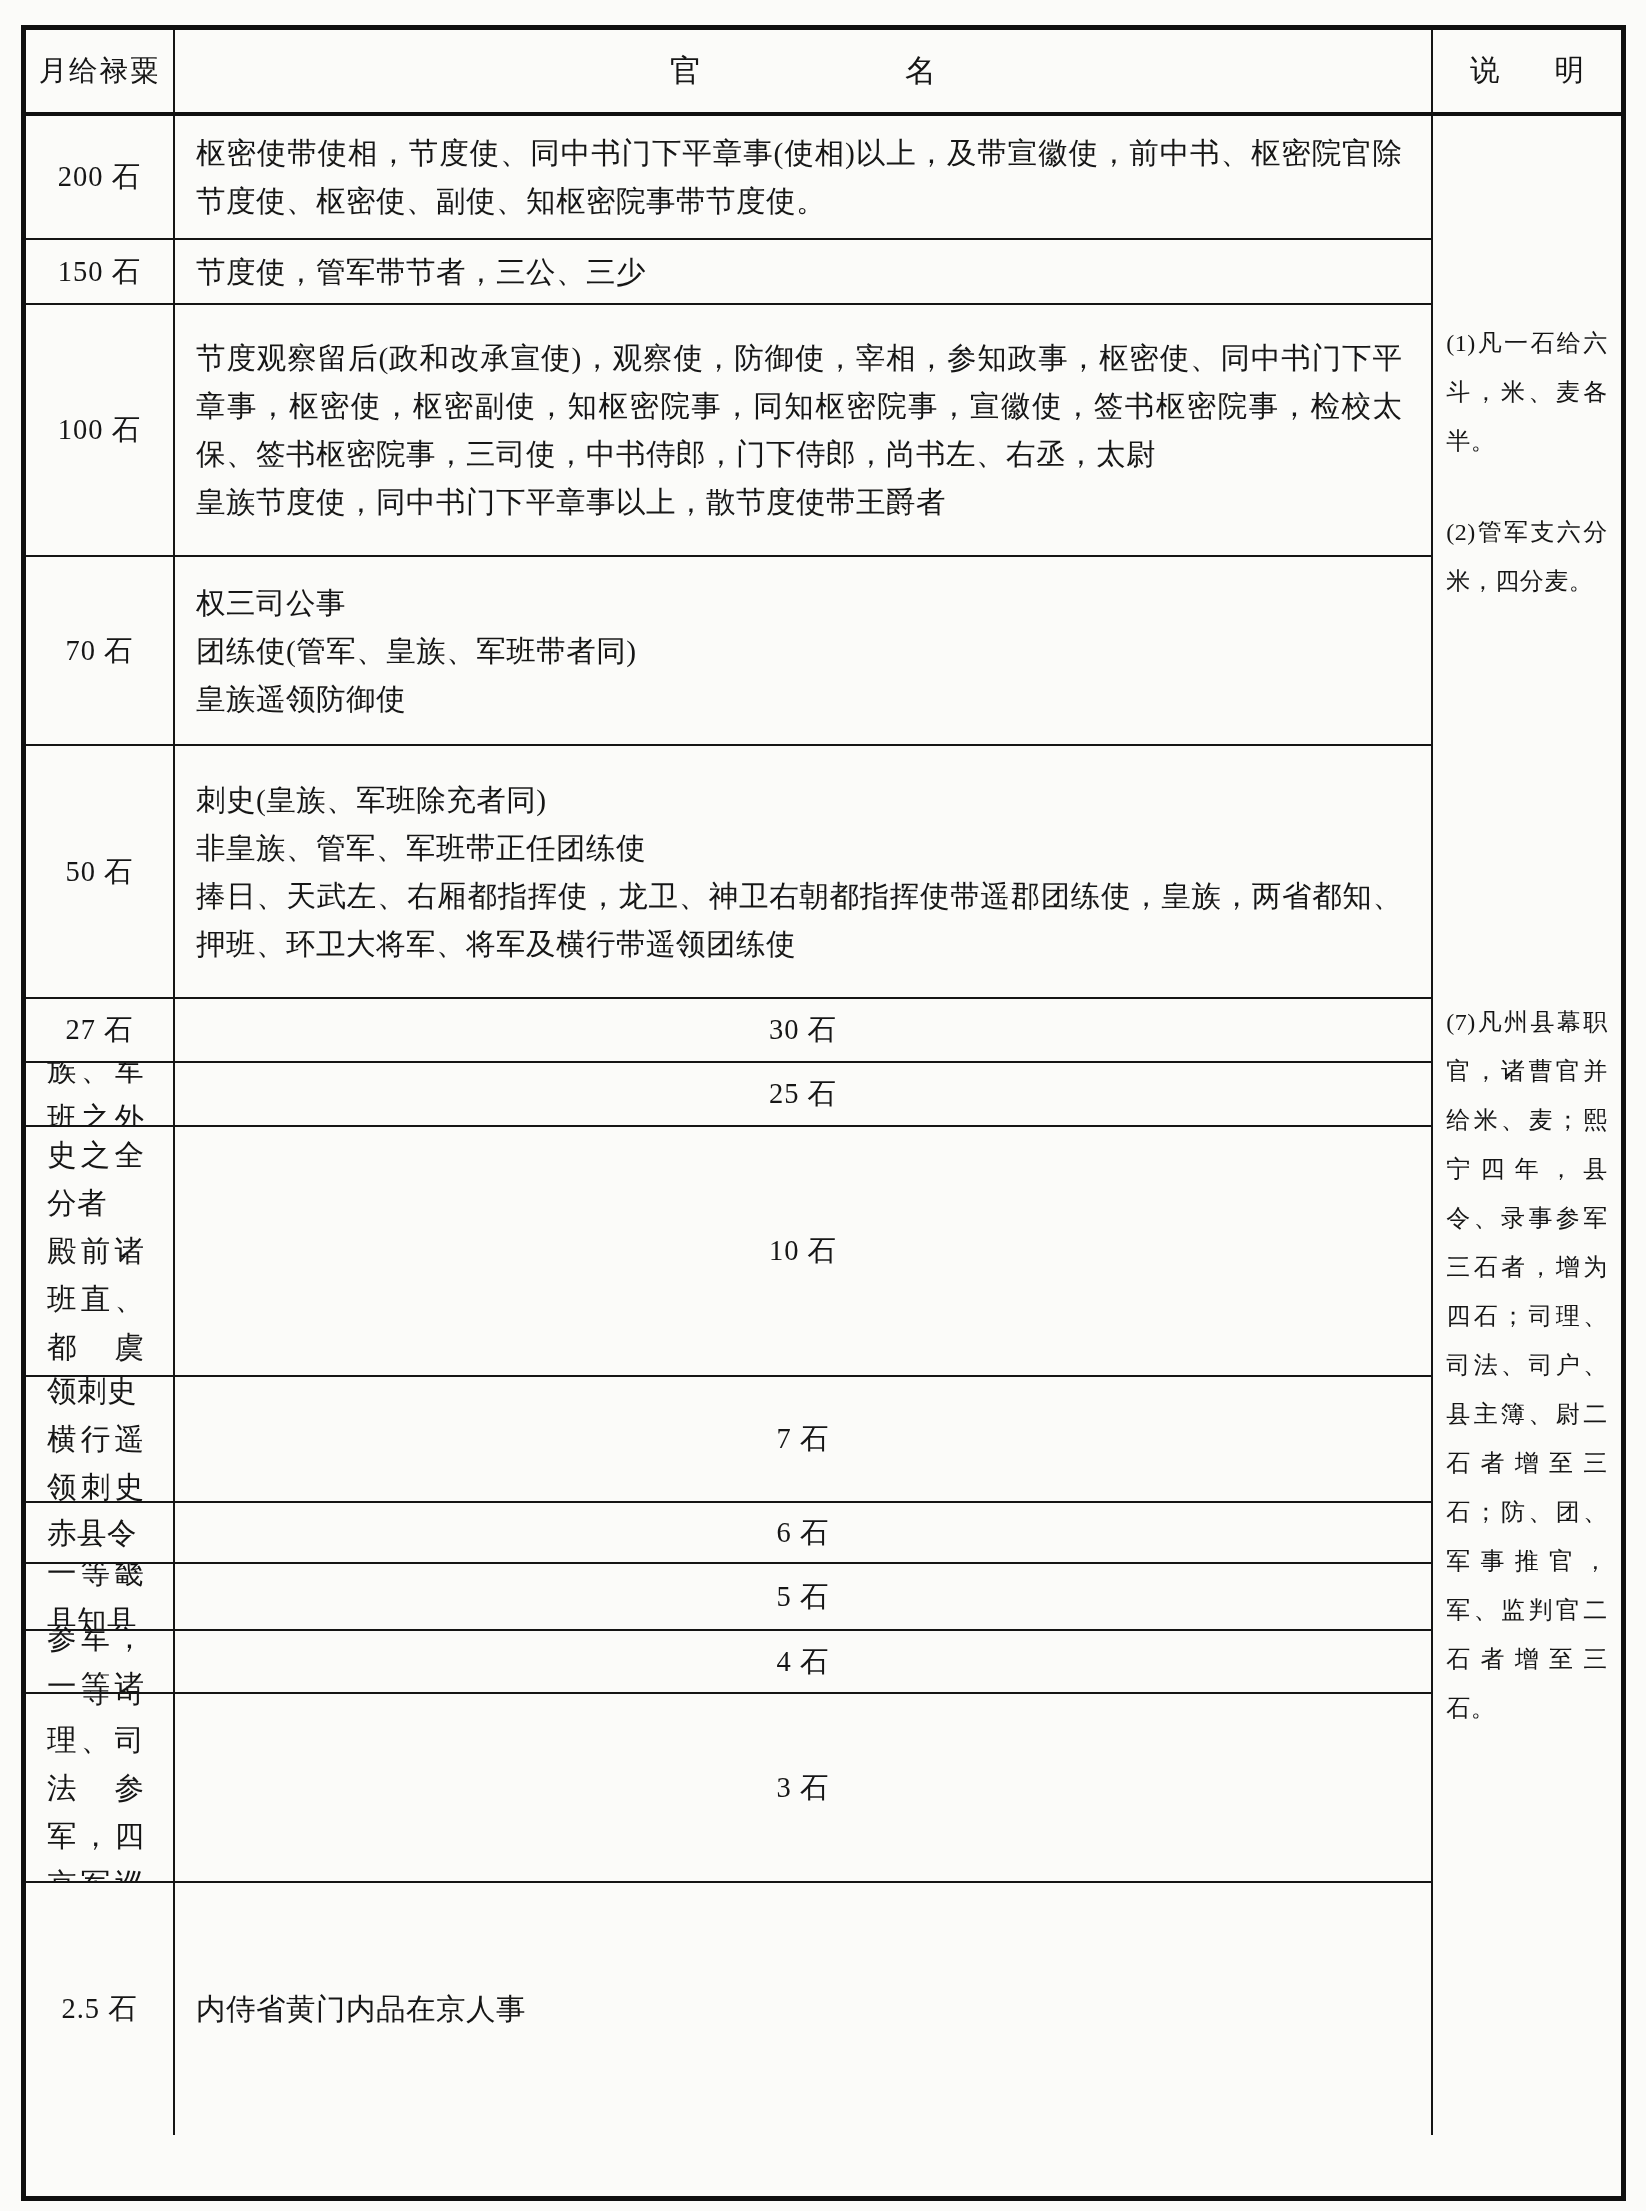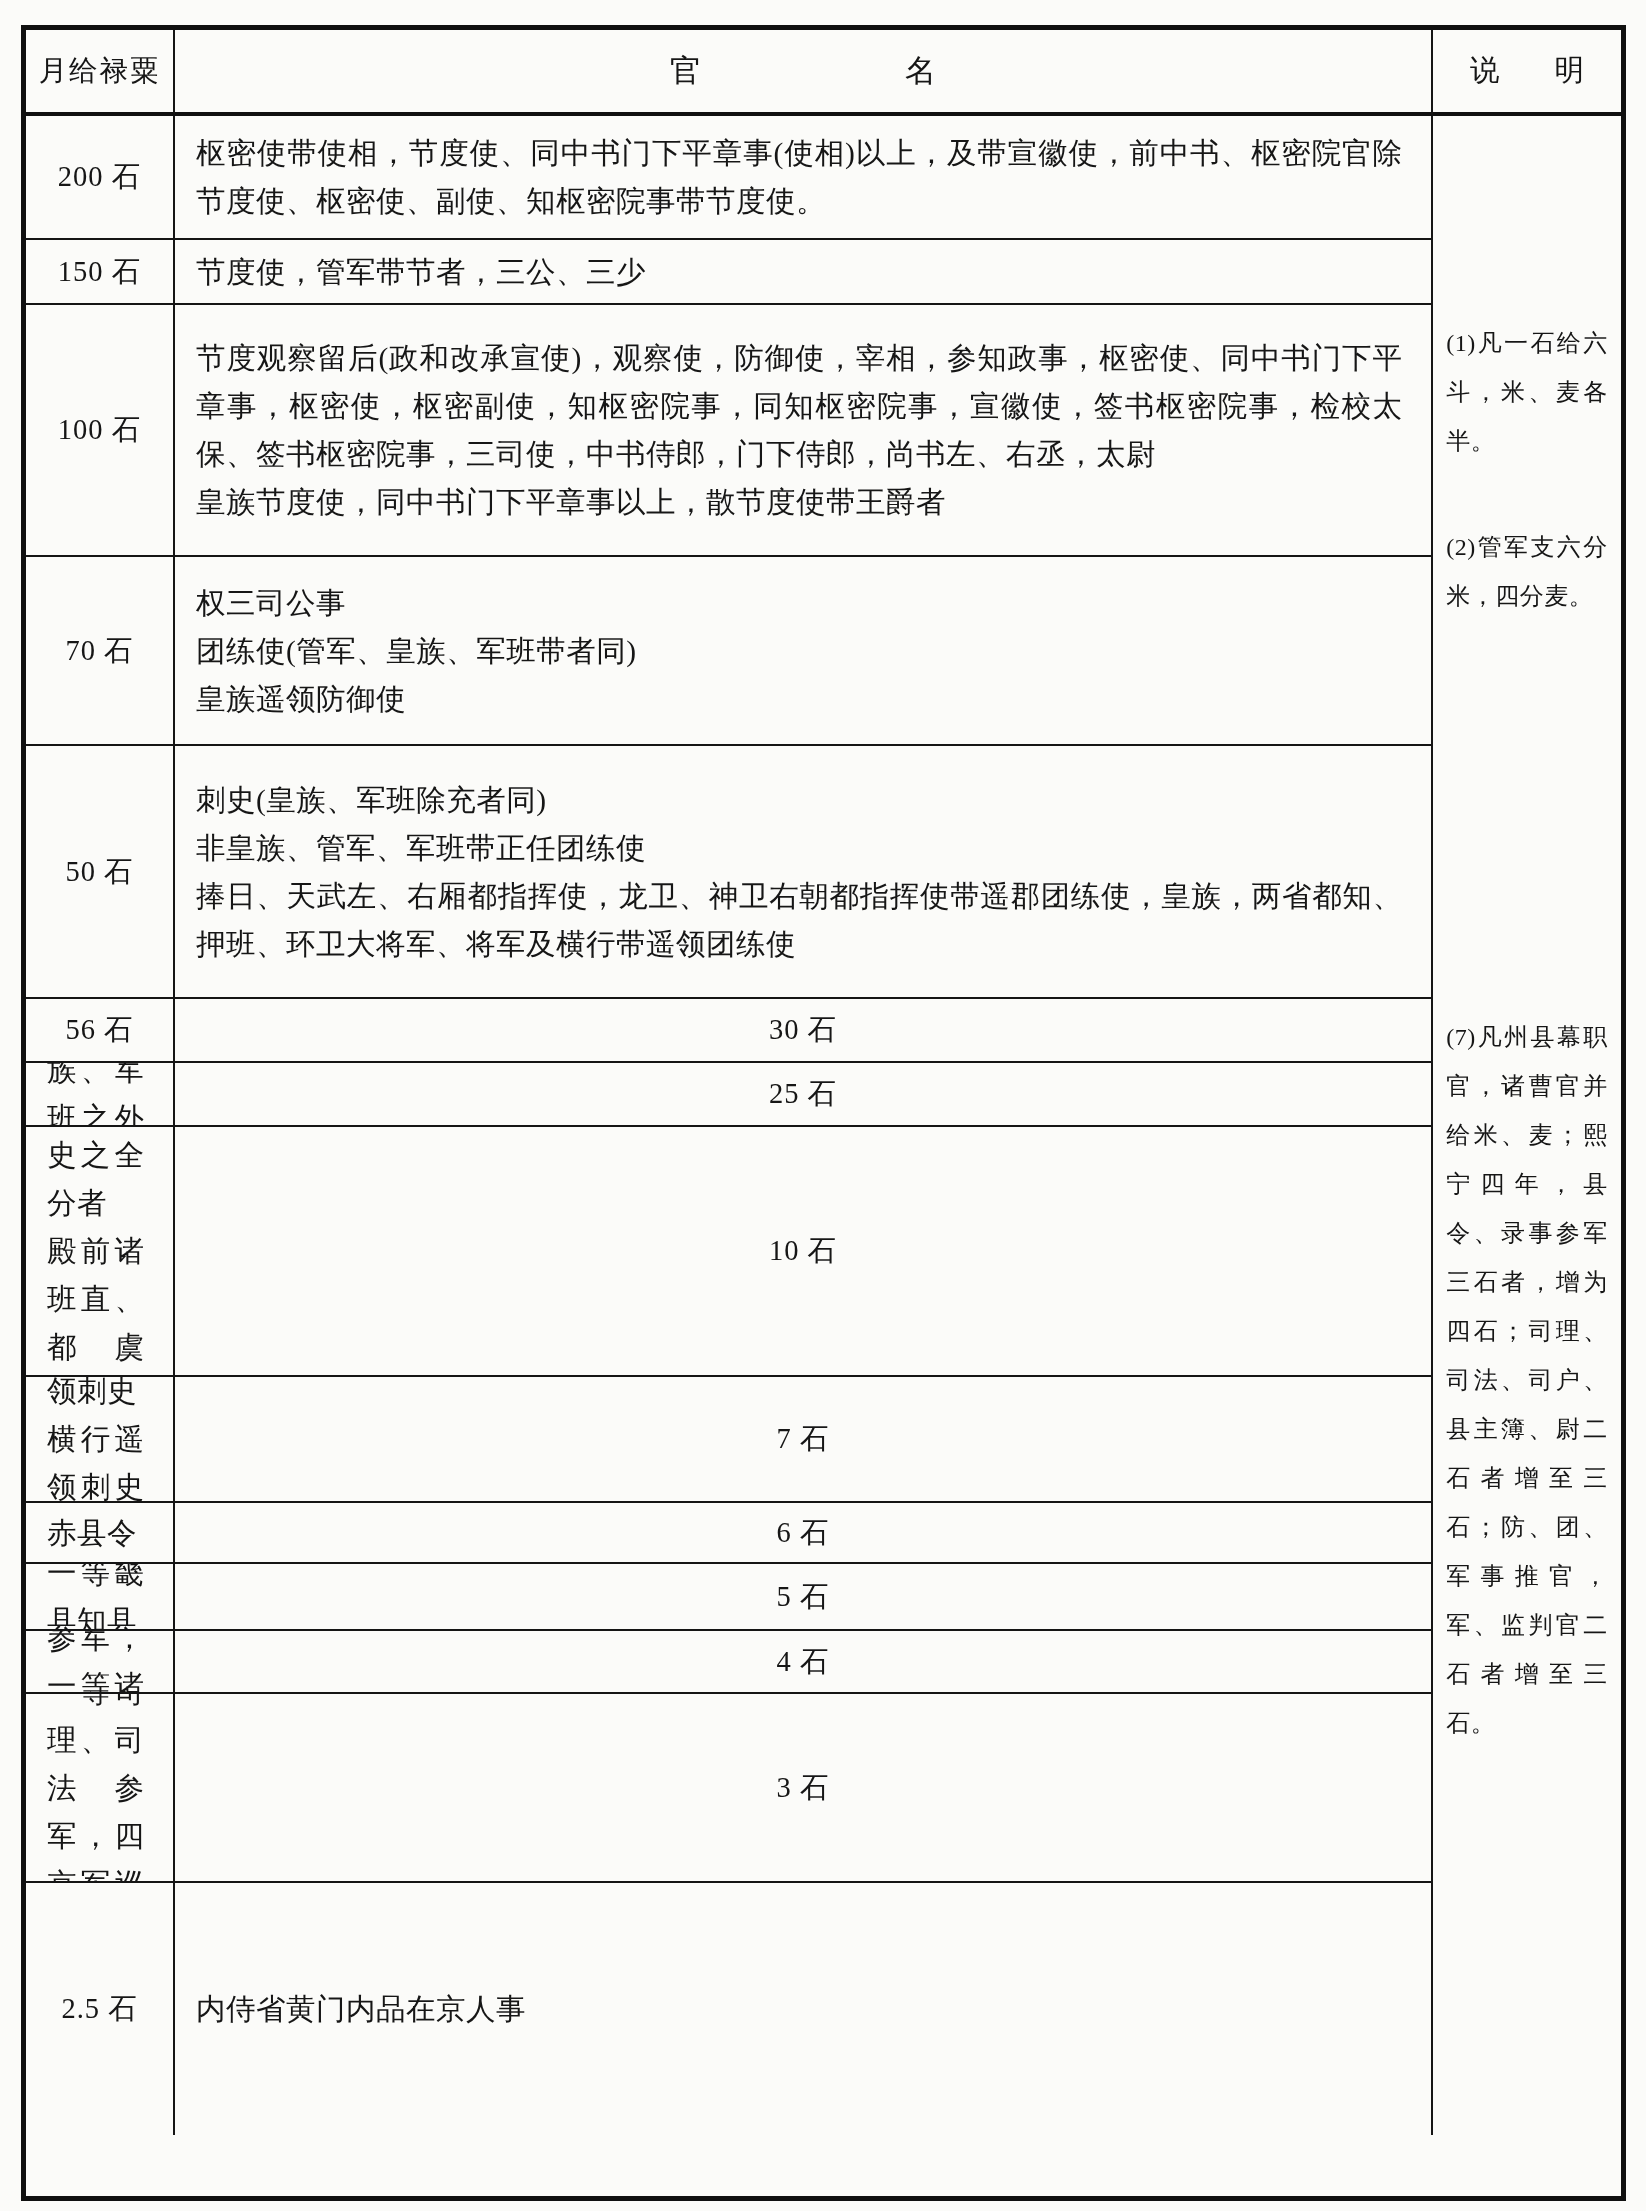--- a/index.html
+++ b/index.html
@@ -88,21 +88,21 @@
     box-sizing: border-box;
   }
   .note {
     font-size: 24px;
     line-height: 49px;
     text-align: justify;
     text-align-last: left;
     letter-spacing: 0.5px;
   }
   .note-1 { margin-top: 203px; }
-  .note-2 { margin-top: 57px; }
+  .note-2 { margin-top: 42px; }
   .note-3 { margin-top: 392px; }
 </style>
 </head>
 <body>
 
 <div class="page">
   <div class="salary-table">
 
     <div class="cell vline hd header-amount">
       <span>月给禄粟</span>
@@ -145,21 +145,21 @@
 皇族遥领防御使</div>
       </div>
 
     <div class="cell vline hline amount-cell">50 石</div>
     <div class="cell vline hline officials-cell">
         <div class="officials-text">刺史(皇族、军班除充者同)
 非皇族、管军、军班带正任团练使
 捧日、天武左、右厢都指挥使，龙卫、神卫右朝都指挥使带遥郡团练使，皇族，两省都知、押班、环卫大将军、将军及横行带遥领团练使</div>
       </div>
 
-    <div class="cell vline hline amount-cell">56 石</div>
+    <div class="cell vline hline amount-cell">27 石</div>
 
     <div class="cell vline hline amount-cell">30 石</div>
     <div class="cell vline hline officials-cell">
         <div class="officials-text">刺史(除皇族、军班之外官带正任者)</div>
       </div>
 
     <div class="cell vline hline amount-cell">25 石</div>
     <div class="cell vline hline officials-cell">
         <div class="officials-text">两省都知、押班、通侍大夫遥领刺史
 横行官遥领刺史之全分者

